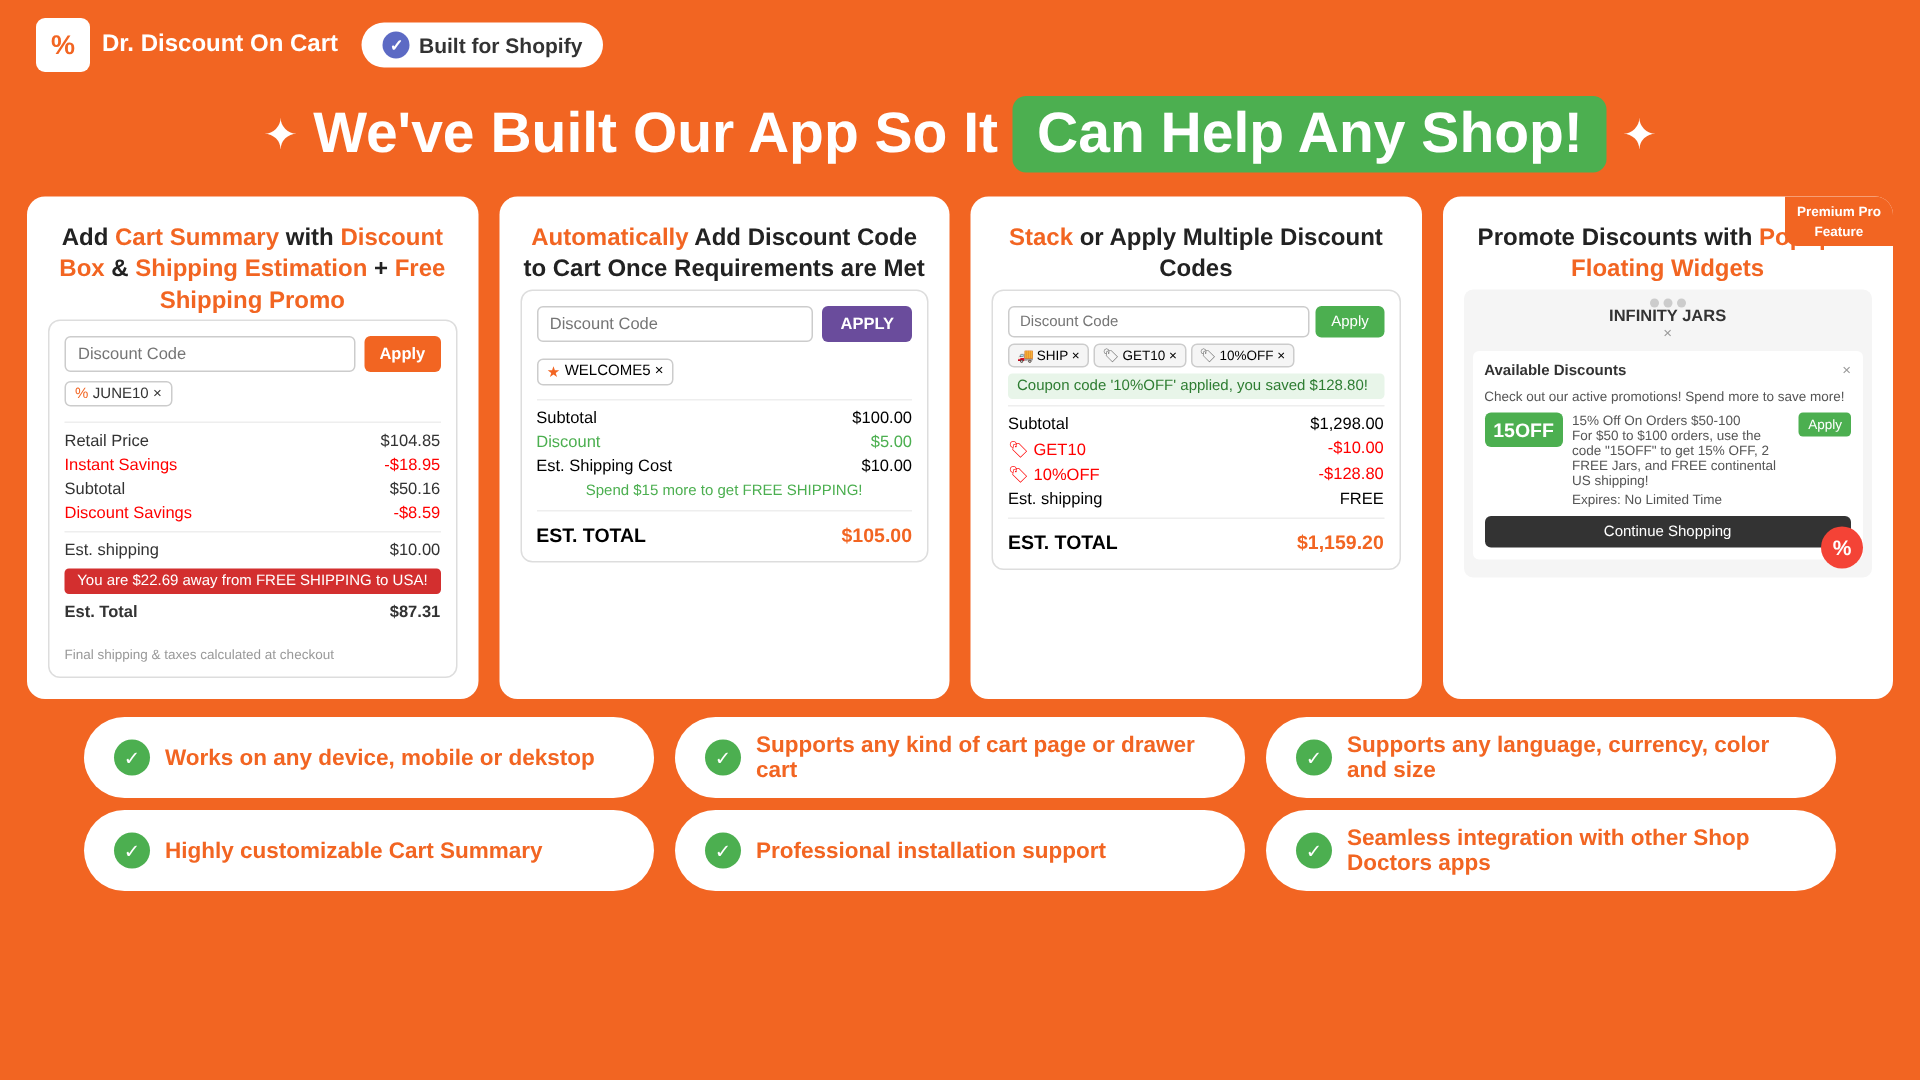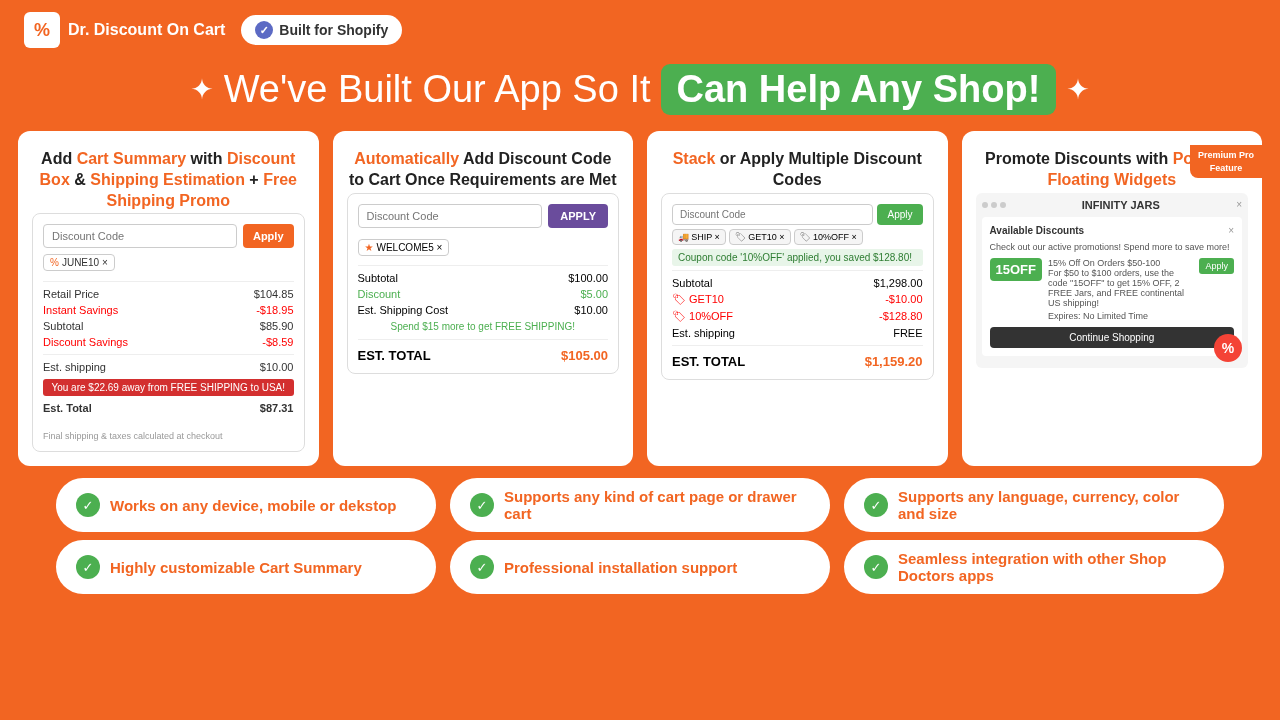--- a/index.html
+++ b/index.html
@@ -65,21 +65,21 @@
       text-align: center;
       padding: 4px 0 16px 0;
       display: flex;
       align-items: center;
       justify-content: center;
       gap: 10px;
     }
     .hero-text {
       color: white;
       font-size: 38px;
-      font-weight: 400;
+      font-weight: 700;
     }
     .hero-highlight {
       background: #4caf50;
       color: white;
       font-size: 38px;
       font-weight: 900;
       padding: 4px 16px;
       border-radius: 9px;
     }
     .hero-deco {
@@ -110,21 +110,21 @@
       color: #222;
       text-align: center;
       margin-bottom: 2px;
       line-height: 1.3;
     }
     .card-title .orange { color: #f26522; }
 
     
     .premium-badge {
       position: absolute;
-      top: 14px;
+      top: 0;
       right: 0;
       background: #f26522;
       color: white;
       font-size: 9px;
       font-weight: bold;
       padding: 4px 8px;
       border-bottom-left-radius: 8px;
       transform: none;
       line-height: 1.4;
       text-align: center;
@@ -404,20 +404,21 @@
       color: #f26522;
       font-weight: bold;
       font-size: 15px;
     }
 
     .mock-nav {
       display: flex;
       justify-content: space-between;
       align-items: center;
       margin-bottom: 6px;
+      flex-direction: column;
     }
     .nav-dots { display: flex; gap: 3px; }
     .nav-dot { width: 6px; height: 6px; background: #ccc; border-radius: 50%; }
   </style>
 </head>
 <body>
 
 <div class="header">
   <div class="logo-box">
     <div class="logo-icon">%</div>
@@ -455,21 +456,21 @@
       <div class="mock-row">
         <span>Retail Price</span>
         <span>$104.85</span>
       </div>
       <div class="mock-row red">
         <span>Instant Savings</span>
         <span>-$18.95</span>
       </div>
       <div class="mock-row">
         <span>Subtotal</span>
-        <span>$85.90</span>
+        <span>$50.16</span>
       </div>
       <div class="mock-row red">
         <span>Discount Savings</span>
         <span>-$8.59</span>
       </div>
       <div class="divider"></div>
       <div class="est-bar">
         <span>Est. shipping</span>
         <span>$10.00</span>
       </div>

